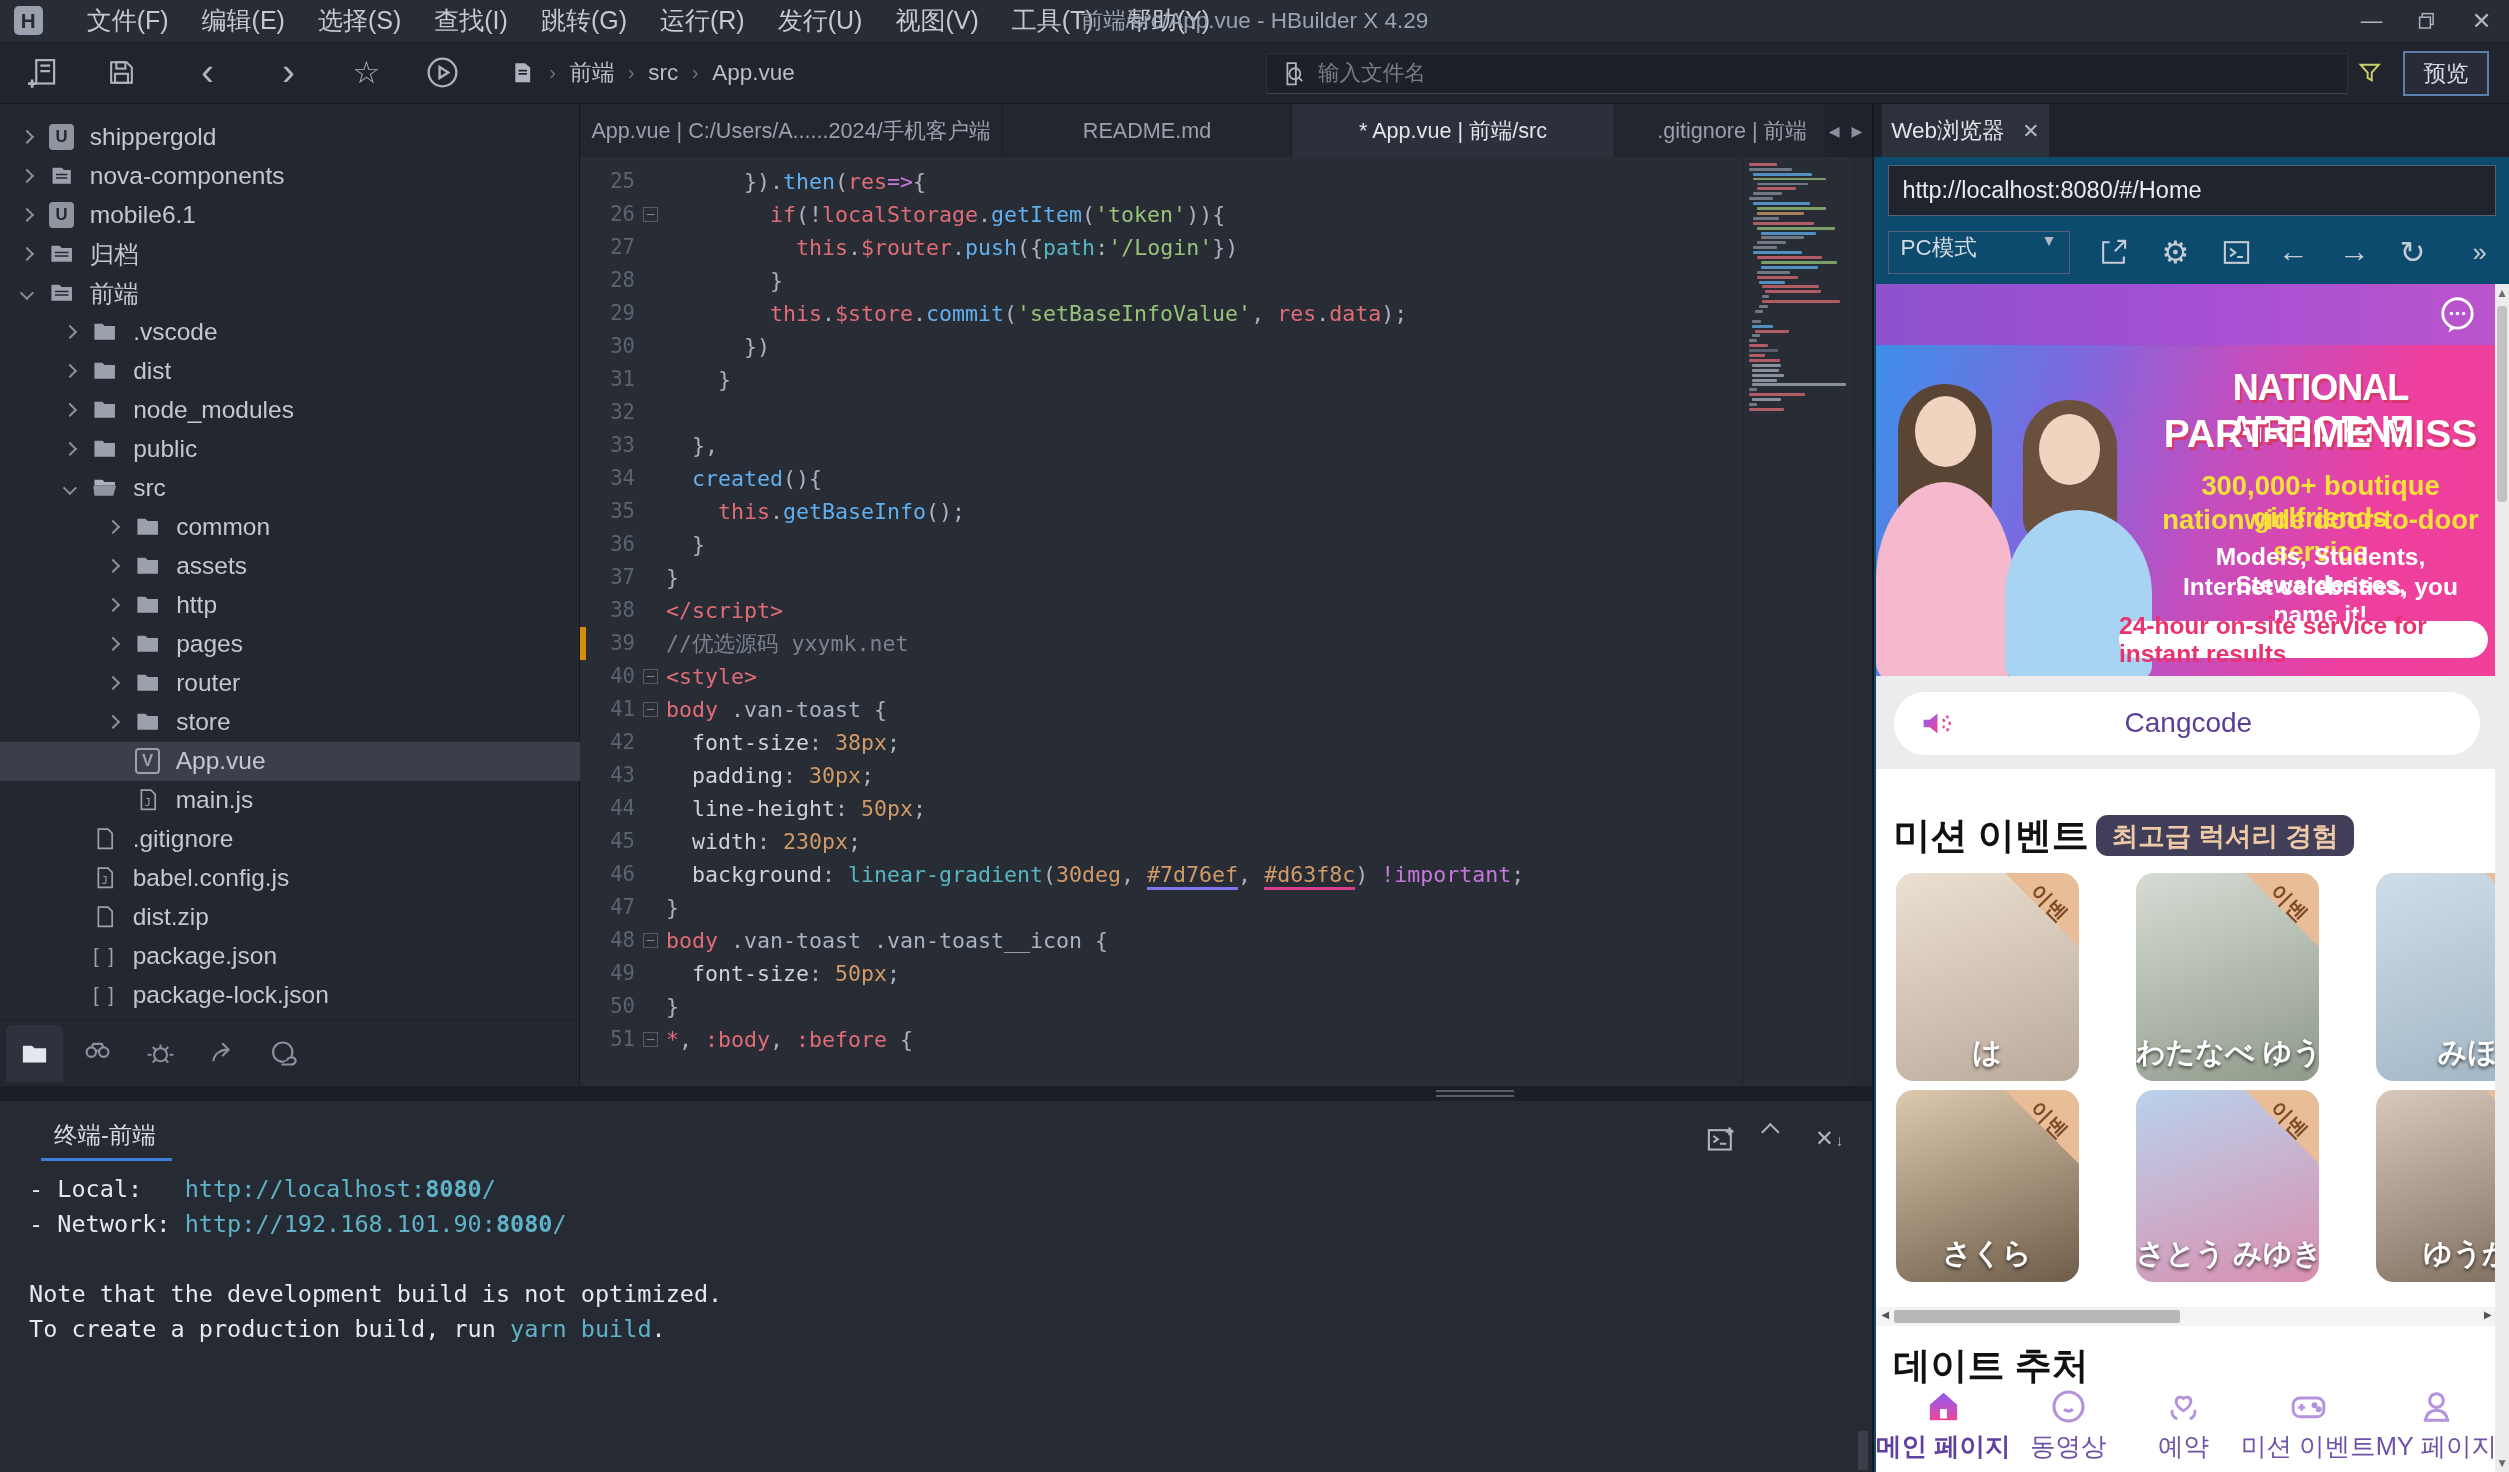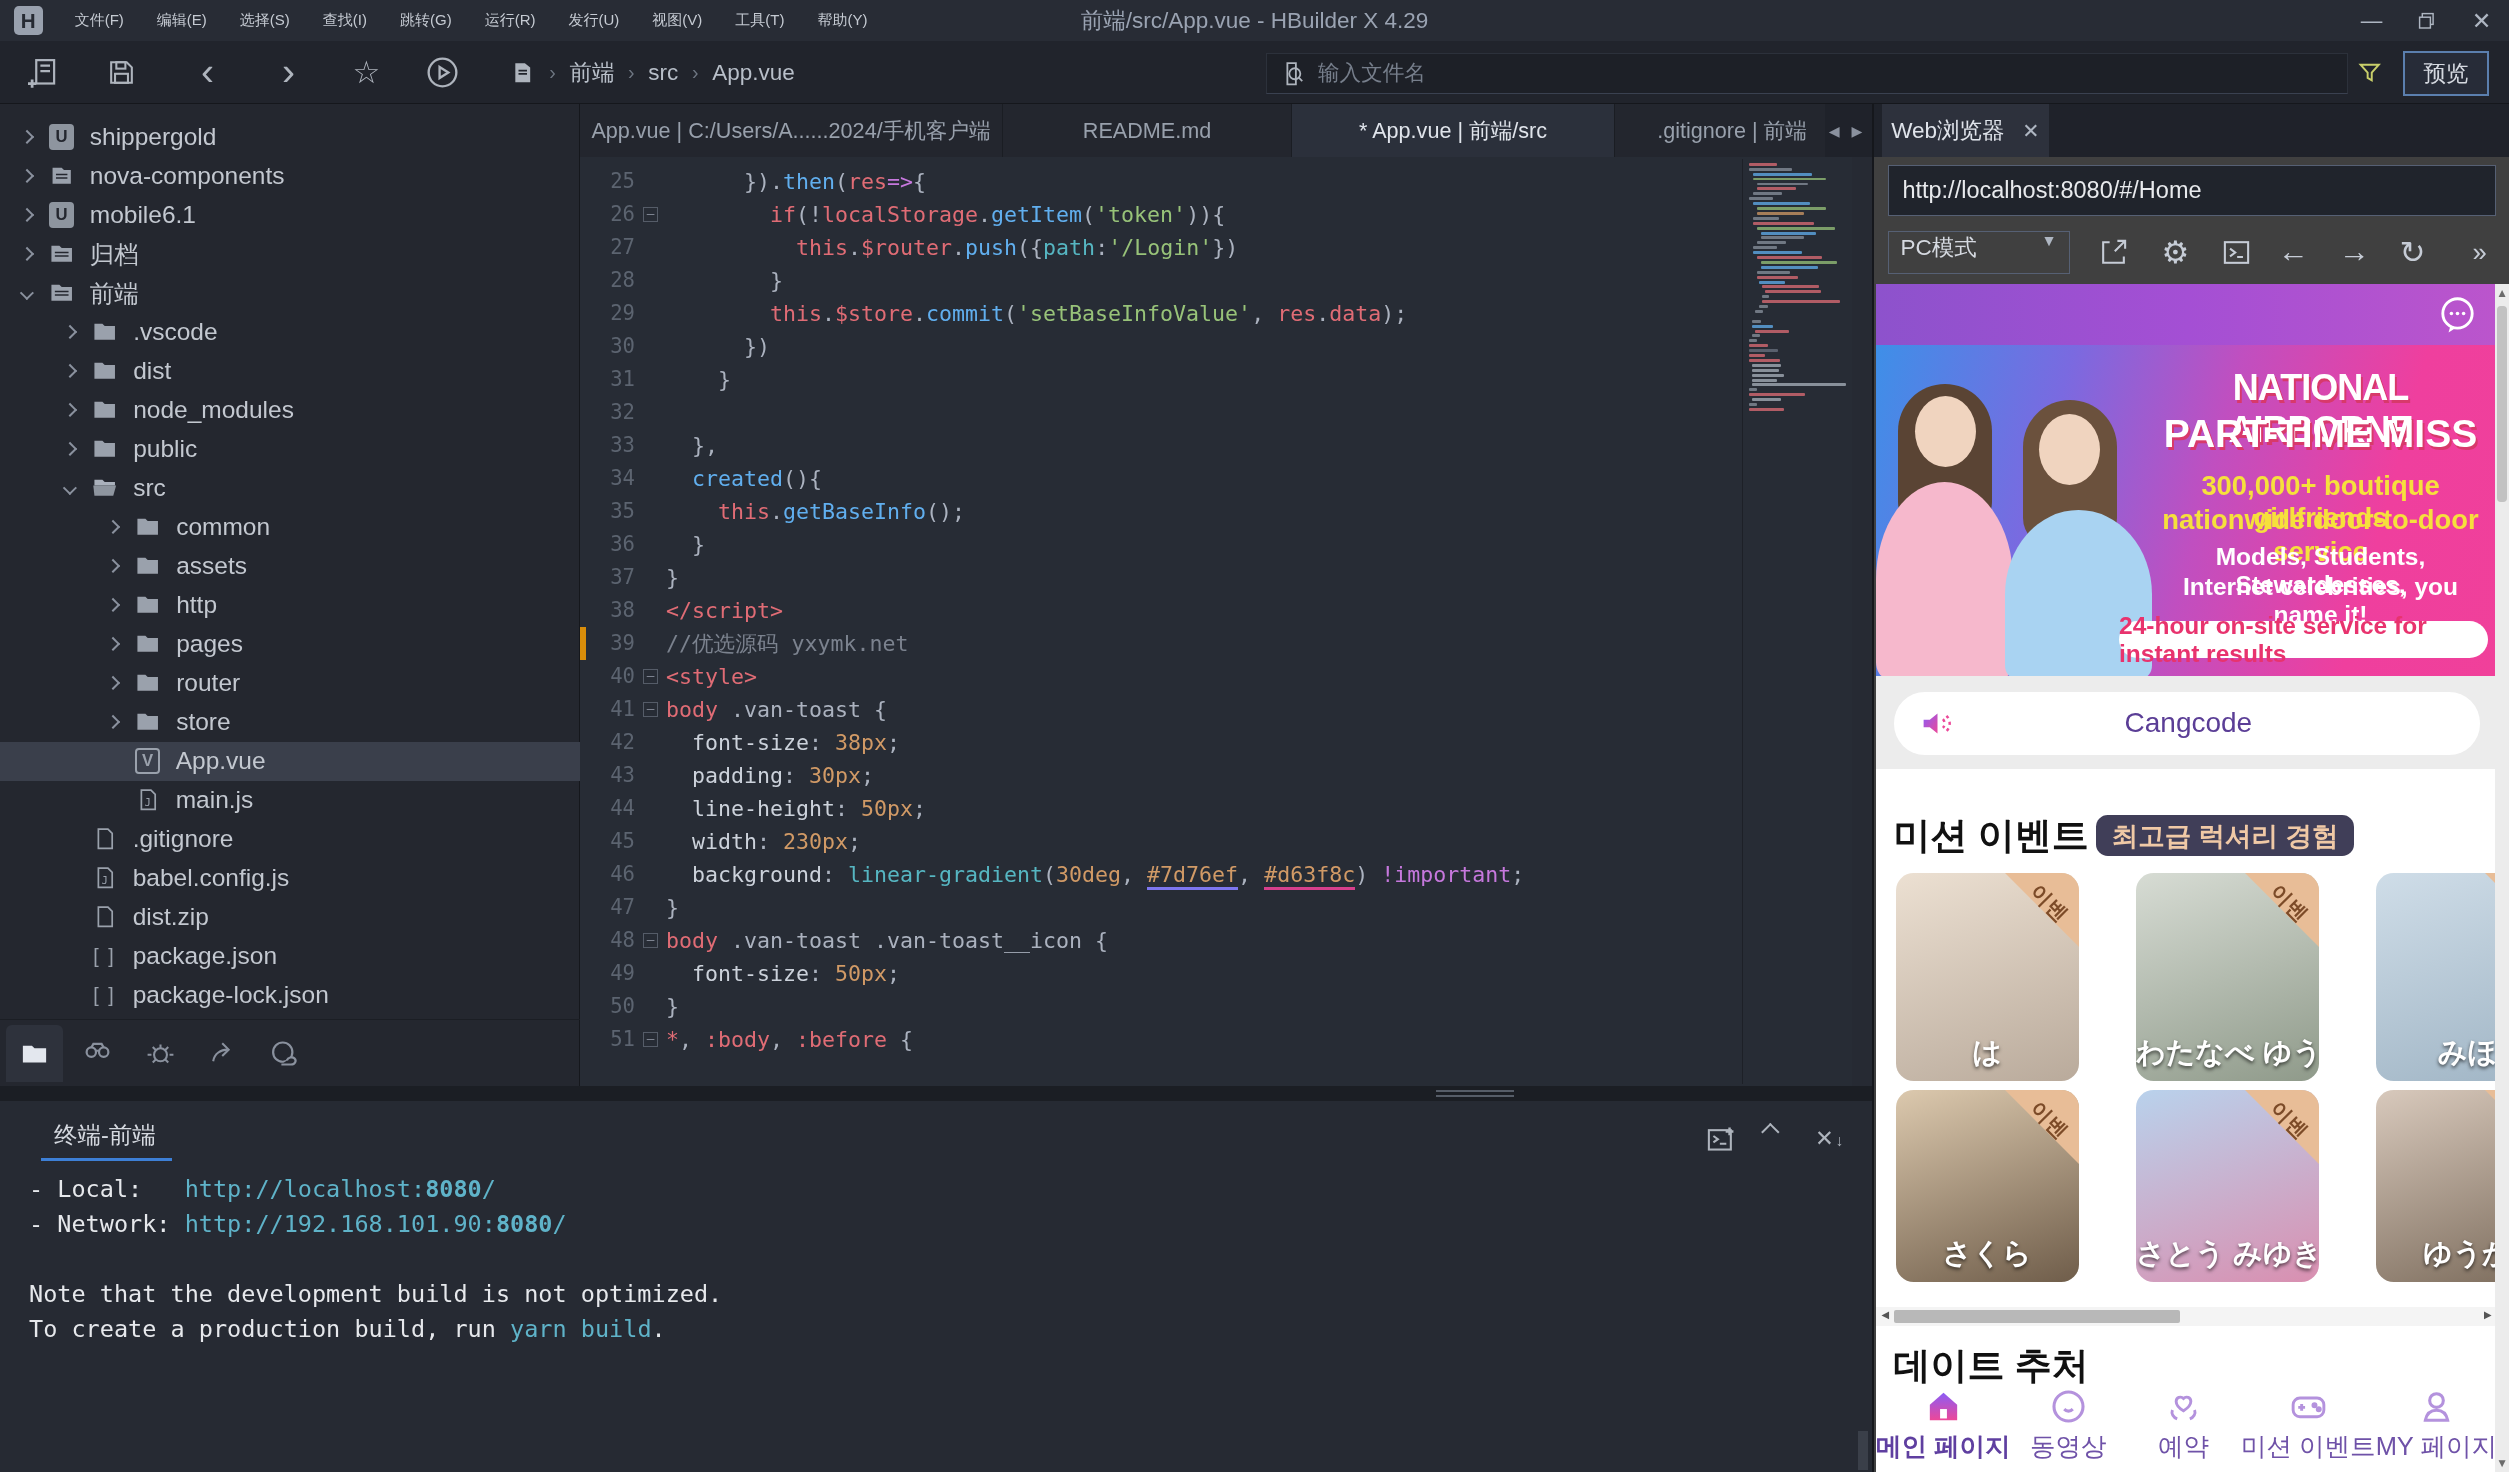--- a/index.html
+++ b/index.html
@@ -3,21 +3,21 @@
 <meta charset="utf-8">
 <style>
   * { box-sizing: border-box; margin: 0; padding: 0; }
   html,body { background:#15171c; }
   body { font-family:"Liberation Sans", sans-serif; }
   #root { position:relative; width:2509px; height:1472px; overflow:hidden; background:#21242b; color:#c5cad2; }
 
   
   #titlebar { position:absolute; left:0; top:0; width:2509px; height:41px; background:#282c35; display:flex; align-items:center; }
   #hlogo { width:29px; height:29px; margin-left:13.7px; background:#99a1ae; color:#262a33; border-radius:4.9px; font-weight:bold; font-size:20.6px; display:flex; align-items:center; justify-content:center; }
-  #menus { display:flex; gap:33px; margin-left:32px; font-size:15px; color:#c5cad2; }
+  #menus { display:flex; gap:33px; margin-left:44px; font-size:25px; color:#c5cad2; }
   .menu-item { cursor:default; }
   #wintitle { position:absolute; left:50%; transform:translateX(-50%); font-size:22.5px; color:#9aa3b2; }
   #wincontrols { position:absolute; right:0; top:0; height:41px; display:flex; }
   .winbtn { width:55px; height:41px; display:flex; align-items:center; justify-content:center; color:#aeb6c2; font-size:19.6px; }
 
   
   #toolbar { position:absolute; left:0; top:41px; width:2509px; height:63px; background:#21242c; border-bottom:1px solid #15171c; }
   .tbico { position:absolute; top:13.7px; width:35px; height:35px; color:#aeb4bd; display:flex; align-items:center; justify-content:center; }
   #breadcrumb { position:absolute; left:510px; top:0; height:63px; display:flex; align-items:center; gap:13.7px; font-size:22.5px; color:#b8bfc9; }
   .crumb-sep { color:#6e7682; font-size:19.6px; }
@@ -71,21 +71,21 @@
   #terminal { position:absolute; left:0; top:1101px; width:1872px; height:371px; background:#262a33; }
   #termtab { position:absolute; left:54px; top:17.6px; font-size:23.5px; color:#d5d9e0; }
   #termunderline { position:absolute; left:41px; top:57px; width:131px; height:2.9px; background:#3d7fd6; }
   .termico { position:absolute; top:23.5px; color:#aeb4bd; }
   #termbody { position:absolute; left:29px; top:71px; font-family:"DejaVu Sans Mono", monospace; font-size:23.5px; }
   .tl { height:35px; line-height:35px; white-space:pre; }
   .tseg.t { color:#e6e8ec; } .tseg.lk { color:#5fb3c9; } .tseg.lkb { color:#5fb3c9; font-weight:bold; }
   #termscroll { position:absolute; right:3.9px; bottom:2px; width:9.8px; height:39px; background:#3a3f49; }
 
   
-  #browser { position:absolute; left:1872px; top:104px; width:637px; height:1368px; background:#404040; border-left:2px solid #15171c; }
+  #browser { position:absolute; left:1872px; top:104px; width:637px; height:1368px; background:#0c4a6e; border-left:2px solid #15171c; }
   #btabs { position:absolute; left:0; top:0; width:637px; height:53px; background:#1f222a; }
   #btab { position:absolute; left:7.8px; top:0; width:167px; height:53px; background:#2d313c; color:#e0e4eb; font-size:22.5px; display:flex; align-items:center; justify-content:center; gap:17.6px; }
   #btab .x { color:#aeb6c2; font-size:20.6px; }
   #burl { position:absolute; left:13.7px; top:61px; width:608px; height:51px; border:1px solid #566074; background:#20242c; display:flex; align-items:center; }
   #burl input { background:transparent; border:none; outline:none; color:#e8eaed; font-size:23.5px; width:588px; padding-left:13.7px; }
   #bctrl { position:absolute; left:0; top:123px; width:637px; height:53px; }
   #bmode { position:absolute; left:13.7px; top:3.9px; width:182px; height:43px; border:1px solid #566074; color:#d5d9e0; font-size:22.5px; display:flex; align-items:flex-start; padding:0 11.8px; justify-content:space-between; }
   .bico { position:absolute; top:5.9px; width:39px; height:39px; color:#c6ccd6; display:flex; align-items:center; justify-content:center; font-size:27.4px; }
 
   

